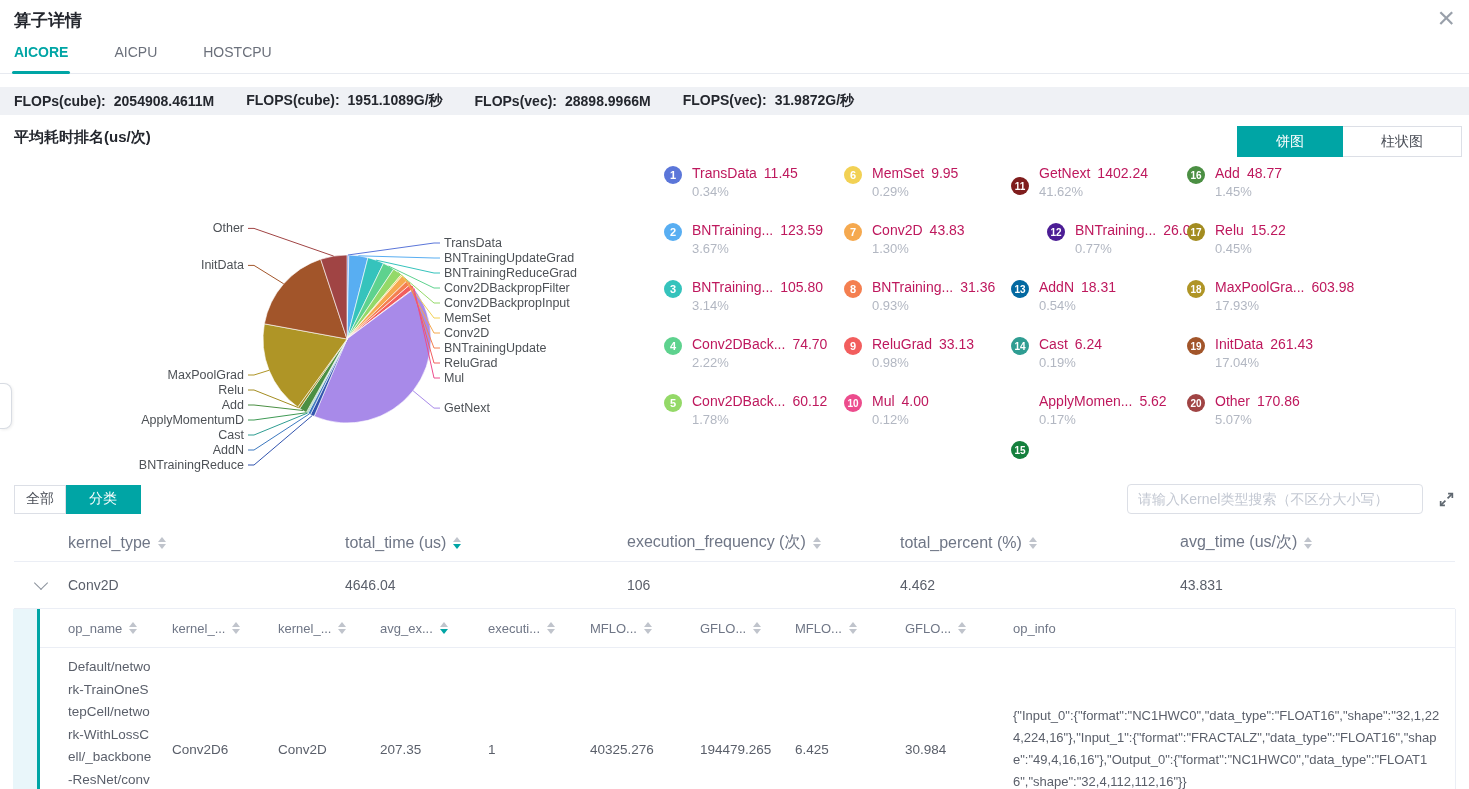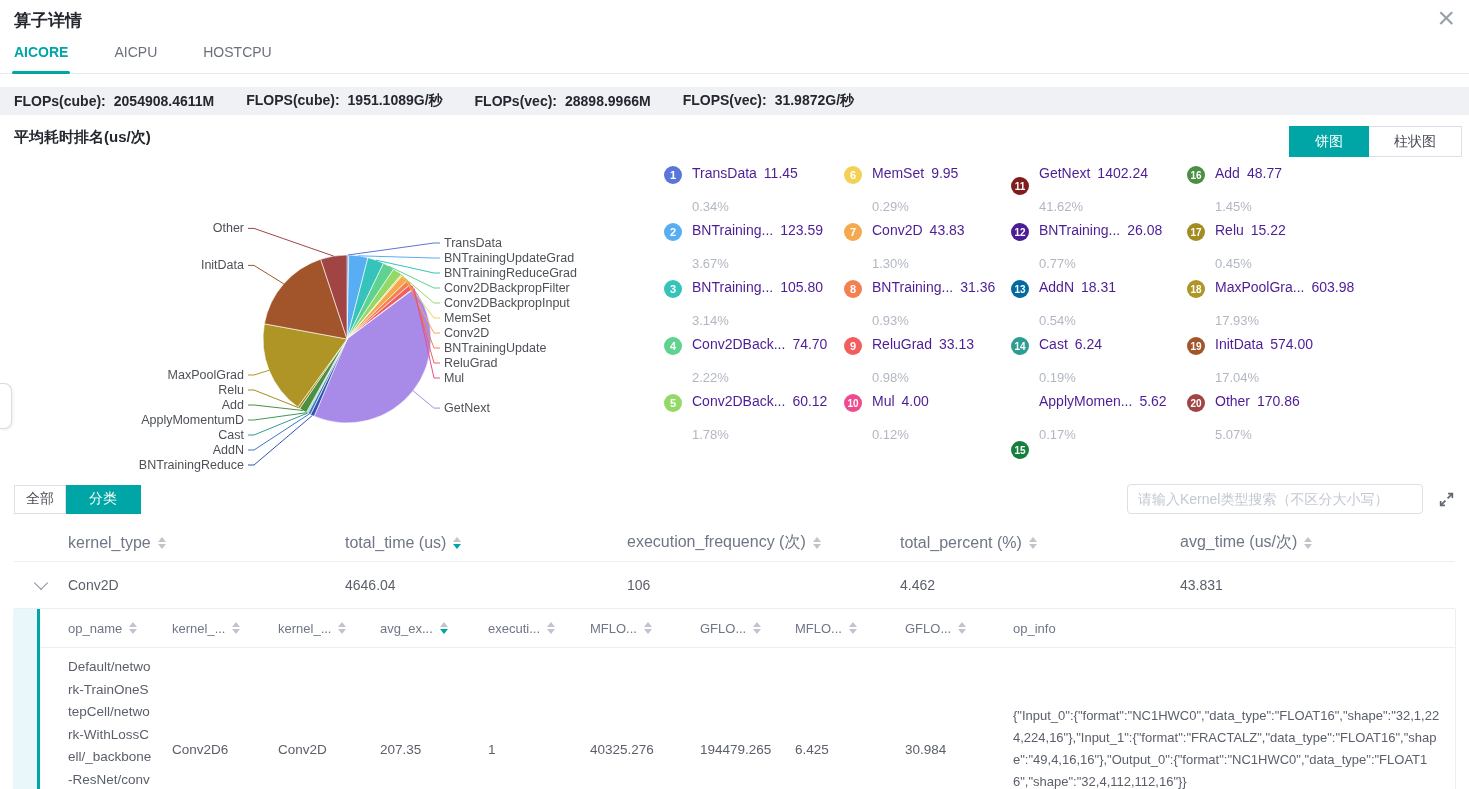--- a/index.html
+++ b/index.html
@@ -19,37 +19,37 @@
   .tab.active{color:#00a5a5;font-weight:bold}
   .tab.active::after{content:"";position:absolute;left:-2px;right:-2px;bottom:-1px;height:3px;background:#00a5a5;border-radius:2px}
   
   .stats-bar{margin-top:13px;background:#eff1f5;height:28px;display:flex;align-items:center;padding:0 14px;gap:32px}
   .stat{font-size:14px;font-weight:bold;color:#24272e;white-space:nowrap}
   .stat .stat-value{margin-left:8px}
   
   .chart-header{display:flex;justify-content:space-between;align-items:flex-start;padding:11px 7px 0 14px}
   .chart-title{font-size:15px;font-weight:bold;color:#24272e;padding-top:2px}
   .btn-group{display:inline-flex}
-  .btn{height:29px;padding:0 25px;font-size:14px;border:1px solid #dcdfe6;background:#fff;color:#4a4e57;
+  .btn{height:29px;padding:0 38px;font-size:14px;border:1px solid #dcdfe6;background:#fff;color:#4a4e57;
        display:flex;align-items:center;justify-content:center;cursor:pointer;white-space:nowrap}
   .btn + .btn{border-left:none}
   .btn.active{background:#00a5a5;border-color:#00a5a5;color:#fff}
   
   .chart-body{position:relative;height:318px;margin-left:14px}
   #pie-svg{position:absolute;left:0;top:0}
   .pie-label{font-size:12.5px;fill:#4d5156}
   .legend{position:absolute;left:650px;top:8px;display:grid;
           grid-template-columns:180px 167px 176px 176px;grid-template-rows:repeat(5,57px);grid-auto-flow:column}
   .legend-item{display:flex;gap:10px;cursor:pointer;align-items:flex-start}
   .legend-badge{width:18px;height:18px;border-radius:50%;color:#fff;font-size:11px;font-weight:bold;
                 display:flex;align-items:center;justify-content:center;flex:0 0 18px;margin-top:1px}
   .legend-badge.two-digit{font-size:10px}
-  .legend-line1{font-size:14px;color:#4c1d95;white-space:nowrap}
+  .legend-line1{font-size:14px;color:#be185d;white-space:nowrap}
   .legend-value{margin-left:7px}
-  .legend-percent{font-size:13px;color:#b2b7c2;margin-top:18px}
+  .legend-percent{font-size:13px;color:#b2b7c2;margin-top:3px}
   
   .filter-row{display:flex;align-items:center;padding:9px 14px 8px}
   .search-wrap{margin-left:auto;display:flex;align-items:center;gap:15px}
   .search-input{width:274px;height:28px;border:1px solid #dcdfe6;border-radius:4px;padding:0 10px;font-size:14px;color:#333;outline:none}
   .search-input::placeholder{color:#c3c8d2}
   .expand-icon{cursor:pointer;display:flex;align-items:center}
   
   .table{margin:2px 14px 0}
   .thead,.trow{display:grid;grid-template-columns:54px 277px 282px 273px 280px 1fr;align-items:center}
   .thead{height:37px;border-bottom:1px solid #ebeef5}
@@ -244,21 +244,21 @@
         </div>
       </div>
       <div class="legend-item">
         <span class="legend-badge two-digit" style="background: #7f1d1d; margin-top: 12px;">11</span>
         <div>
           <div class="legend-line1"><span>GetNext</span><span class="legend-value">1402.24</span></div>
           <div class="legend-percent">41.62%</div>
         </div>
       </div>
       <div class="legend-item">
-        <span class="legend-badge two-digit" style="background: #4c1d95;">12</span>
+        <span class="legend-badge two-digit" style="background: #4c1d95; margin-left: 36px;">12</span>
         <div>
           <div class="legend-line1"><span>BNTraining...</span><span class="legend-value">26.08</span></div>
           <div class="legend-percent">0.77%</div>
         </div>
       </div>
       <div class="legend-item">
         <span class="legend-badge two-digit" style="background: #0369a1;">13</span>
         <div>
           <div class="legend-line1"><span>AddN</span><span class="legend-value">18.31</span></div>
           <div class="legend-percent">0.54%</div>
@@ -295,21 +295,21 @@
       <div class="legend-item">
         <span class="legend-badge two-digit" style="background: rgb(175, 149, 38);">18</span>
         <div>
           <div class="legend-line1"><span>MaxPoolGra...</span><span class="legend-value">603.98</span></div>
           <div class="legend-percent">17.93%</div>
         </div>
       </div>
       <div class="legend-item">
         <span class="legend-badge two-digit" style="background: rgb(162, 85, 42);">19</span>
         <div>
-          <div class="legend-line1"><span>InitData</span><span class="legend-value">574.00</span></div>
+          <div class="legend-line1"><span>InitData</span><span class="legend-value">261.43</span></div>
           <div class="legend-percent">17.04%</div>
         </div>
       </div>
       <div class="legend-item">
         <span class="legend-badge two-digit" style="background: rgb(160, 68, 68);">20</span>
         <div>
           <div class="legend-line1"><span>Other</span><span class="legend-value">170.86</span></div>
           <div class="legend-percent">5.07%</div>
         </div>
       </div>

